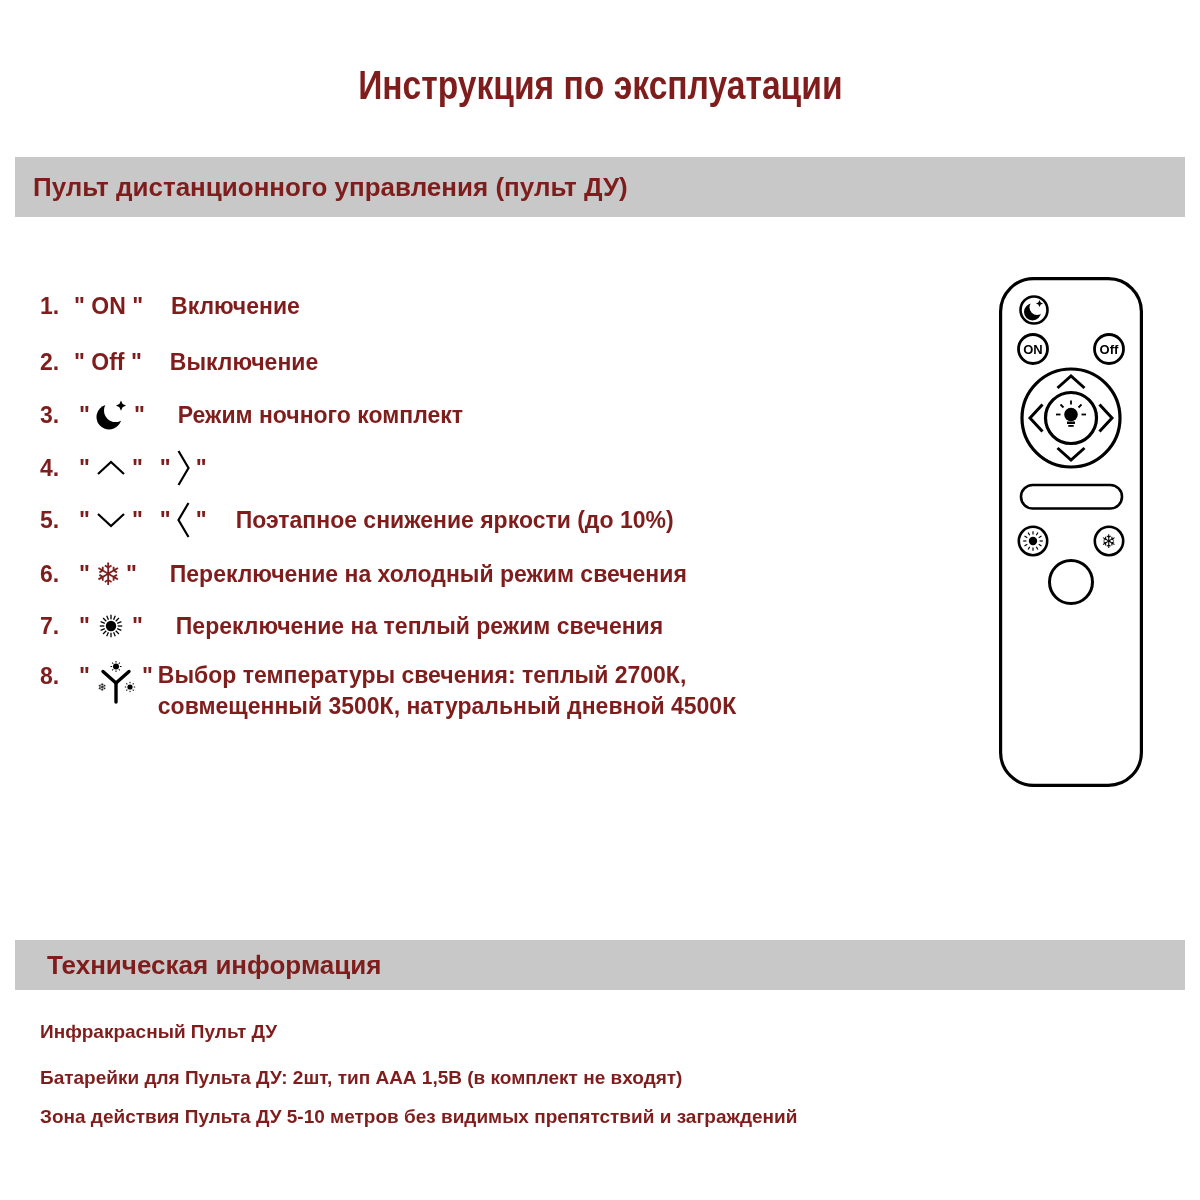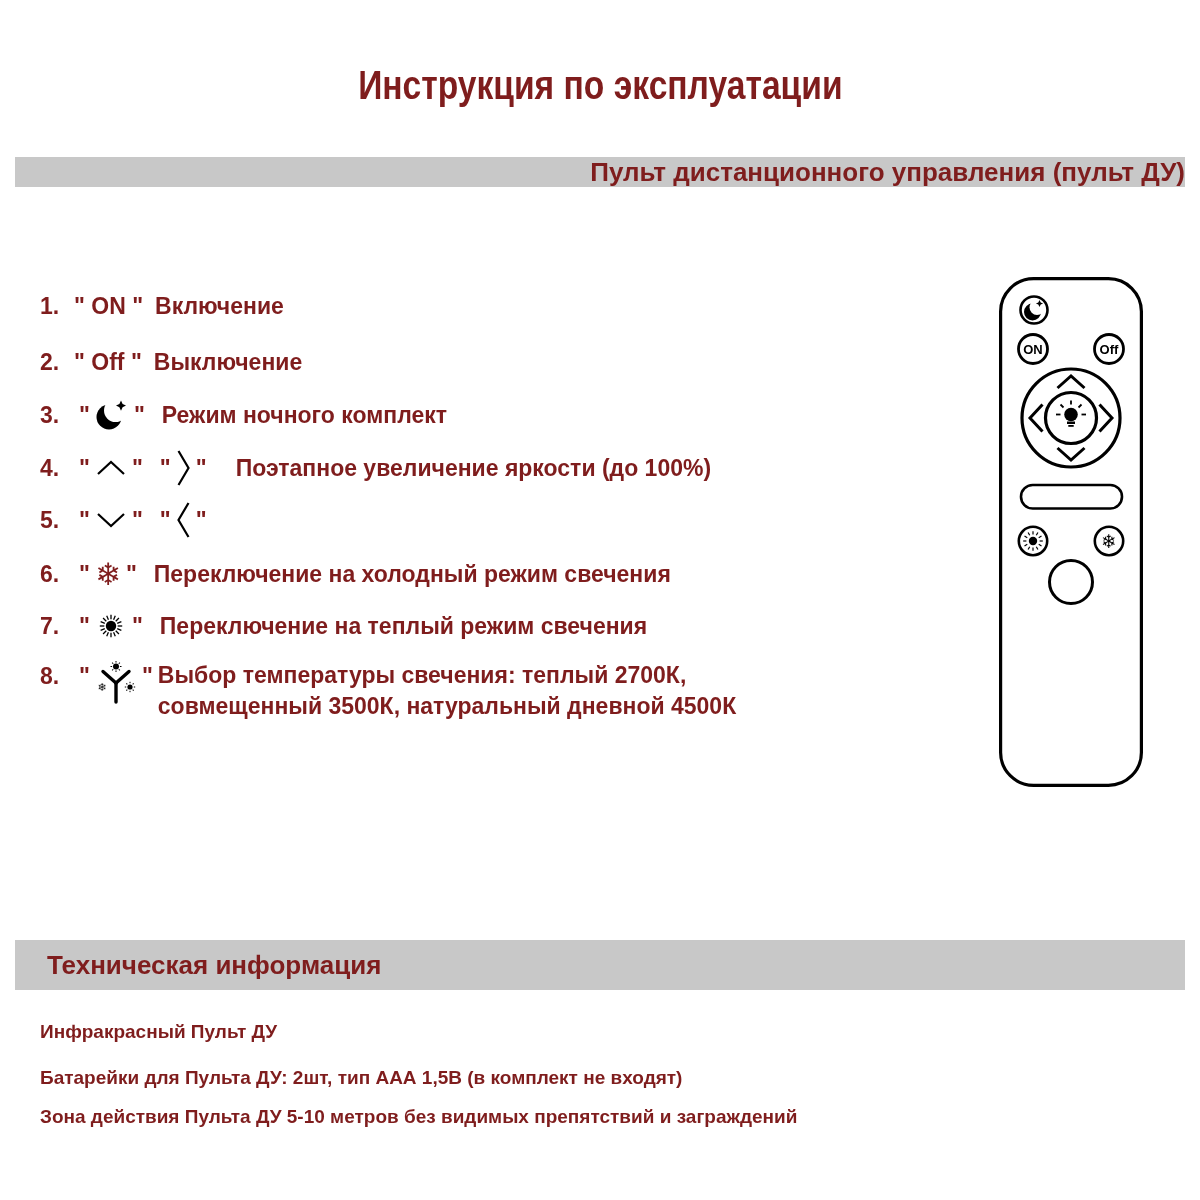--- a/index.html
+++ b/index.html
@@ -4,28 +4,28 @@
 <style>
   html,body{margin:0;padding:0;background:#ffffff;}
   .page{position:relative;width:1200px;height:1200px;background:#ffffff;color:#7f1d1d;
         font-family:"Liberation Sans",sans-serif;overflow:hidden;}
   .title{position:absolute;top:63px;left:0;width:1200px;text-align:center;
          font-size:40px;font-weight:bold;}
   .title span{display:inline-block;transform:scaleX(0.84);transform-origin:center;}
   .bar{position:absolute;left:15px;width:1170px;background:#c8c8c8;
        font-weight:bold;font-size:26px;display:flex;align-items:center;
        padding-left:18px;box-sizing:border-box;}
-  .bar1{top:157px;height:30px;justify-content:flex-end;}
+  .bar1{top:157px;height:60px;}
   .bar2{top:940px;height:50px;padding-left:32px;}
   .item{position:absolute;left:40px;display:flex;align-items:center;height:36px;
         font-weight:bold;font-size:23px;white-space:nowrap;}
   .num{flex:0 0 34px;}
   .q{margin:0 5px;}
   .qgap{margin-left:12px;}
-  .desc{margin-left:12px;}
+  .desc{margin-left:28px;}
   .desc-wide{margin-left:24px;}
   .icon{display:block;}
   .snow-glyph{font-family:"DejaVu Sans",sans-serif;font-weight:400;font-size:31px;line-height:1;}
   .item8{align-items:flex-start;height:auto;}
   .item8 .num,.item8 .q{line-height:32px;}
   .desc2{line-height:31px;}
   .tech{position:absolute;left:40px;font-size:19px;font-weight:bold;white-space:nowrap;}
   .remote{position:absolute;left:999px;top:277px;}
   .stroke{fill:none;stroke:#000;}
 </style>
@@ -73,35 +73,35 @@
       <span class="q">"</span>
       <svg class="icon" width="32" height="18" viewBox="0 0 32 18">
         <polyline class="stroke" points="3,15 16,3 29,15" stroke-width="2.2"></polyline>
       </svg>
       <span class="q">"</span>
       <span class="q qgap">"</span>
       <svg class="icon" width="15" height="40" viewBox="0 0 15 40">
         <polyline class="stroke" points="2.5,3 12.5,20 2.5,37" stroke-width="2.2"></polyline>
       </svg>
       <span class="q">"</span>
-      <span class="desc-wide">Поэтапное увеличение яркости (до 100%)</span>
     </div>
 
     <div class="item" style="top:502px">
       <span class="num">5.</span>
       <span class="q">"</span>
       <svg class="icon" width="32" height="18" viewBox="0 0 32 18">
         <polyline class="stroke" points="3,3 16,15 29,3" stroke-width="2.2"></polyline>
       </svg>
       <span class="q">"</span>
       <span class="q qgap">"</span>
       <svg class="icon" width="15" height="40" viewBox="0 0 15 40">
         <polyline class="stroke" points="12.5,3 2.5,20 12.5,37" stroke-width="2.2"></polyline>
       </svg>
       <span class="q">"</span>
+      <span class="desc-wide">Поэтапное снижение яркости (до 10%)</span>
     </div>
 
     <div class="item" style="top:556px">
       <span class="num">6.</span>
       <span class="q">"</span>
       <span class="snow-glyph">❄</span>
       <span class="q">"</span>
       <span class="desc">Переключение на холодный режим свечения</span>
     </div>
 

